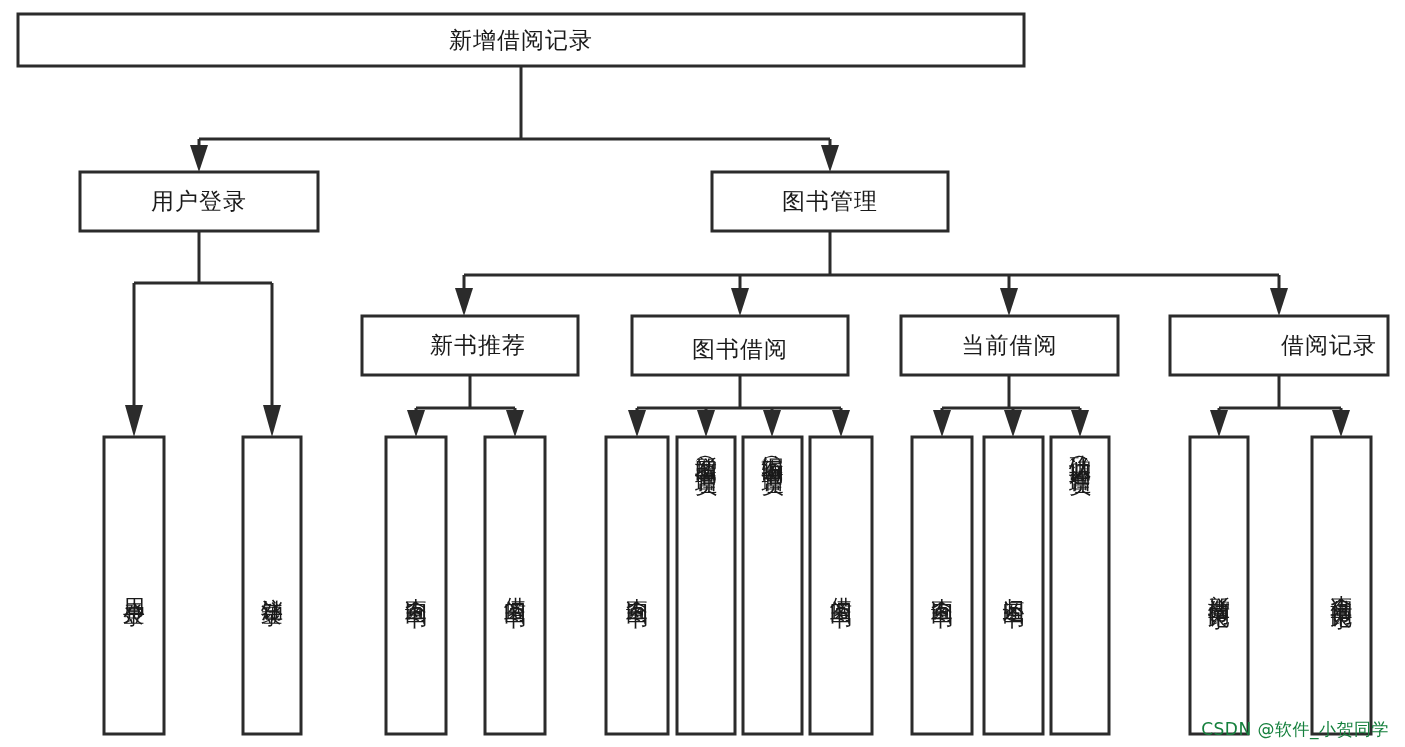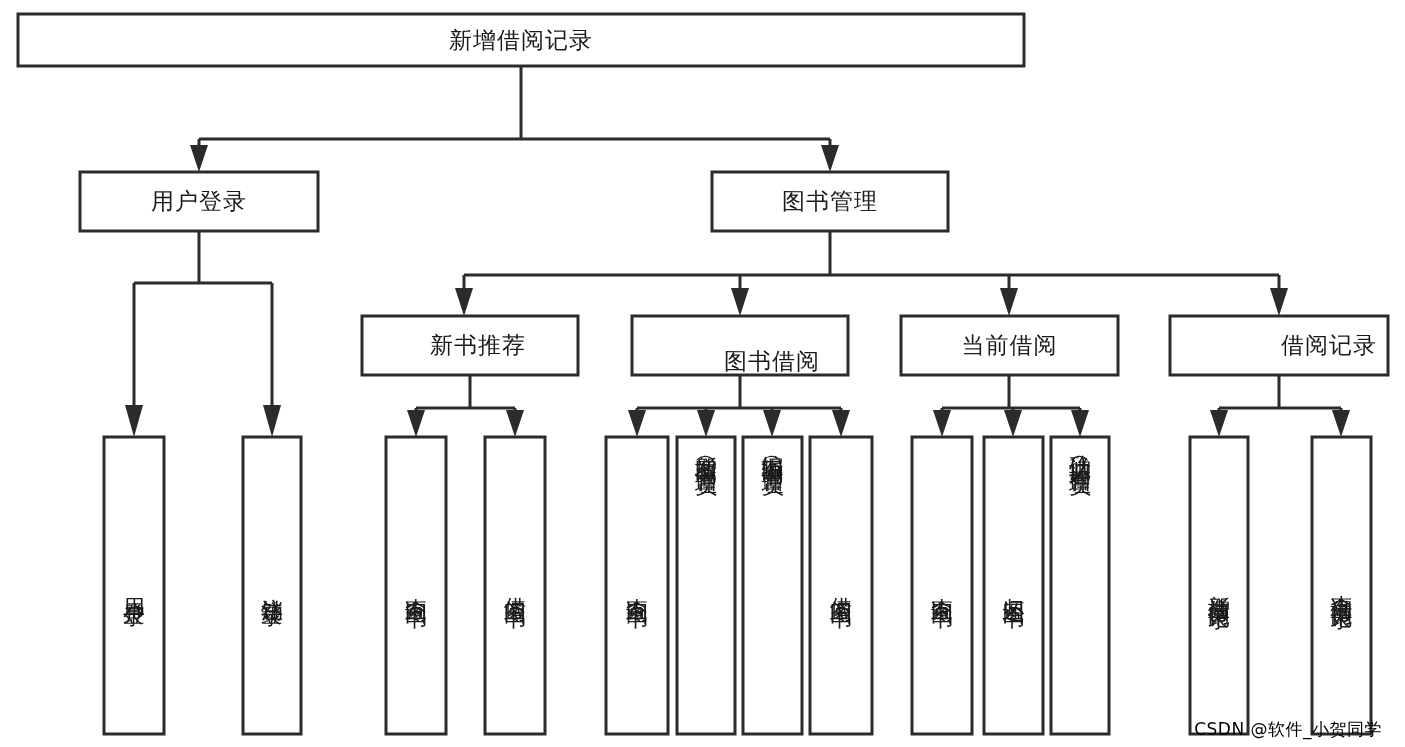--- a/index.html
+++ b/index.html
@@ -69,25 +69,25 @@
   }
   .hlabel-text {
     font-family: "DejaVu Sans", "Liberation Sans", sans-serif;
     font-size: 23px;
     color: #1a1a1a;
     letter-spacing: 1px;
     white-space: nowrap;
   }
   .watermark {
     position: absolute;
-    right: 23px;
+    right: 16px;
     bottom: 6px;
     font-family: "DejaVu Sans", "Liberation Sans", sans-serif;
     font-size: 17px;
-    color: #000000;
+    color: #15803d;
     letter-spacing: 0.5px;
     white-space: nowrap;
     user-select: none;
   }
 </style>
 </head>
 <body>
 
 <div id="diagram-root">
 
@@ -202,21 +202,21 @@
   <div class="hlabel-wrap" style="left:80px;  top:172px; width:238px; height:59px;">
     <span class="hlabel-text">用户登录</span>
   </div>
   <div class="hlabel-wrap" style="left:712px; top:172px; width:236px; height:59px;border-radius:27px;">
     <span class="hlabel-text">图书管理</span>
   </div>
 
   <div class="hlabel-wrap" style="left:370px;  top:316px; width:216px; height:59px;">
     <span class="hlabel-text">新书推荐</span>
   </div>
-  <div class="hlabel-wrap" style="left:632px;  top:332px; width:216px; height:59px;padding-left:32px;">
+  <div class="hlabel-wrap" style="left:632px;  top:320px; width:216px; height:59px;">
     <span class="hlabel-text">图书借阅</span>
   </div>
   <div class="hlabel-wrap" style="left:901px;  top:316px; width:217px; height:59px;">
     <span class="hlabel-text">当前借阅</span>
   </div>
   <div class="hlabel-wrap" style="left:1220px; top:316px; width:218px; height:59px;">
     <span class="hlabel-text">借阅记录</span>
   </div>
 
   <div class="vlabel-wrap" style="left:104px;  top:437px; width:60px; height:297px;">

